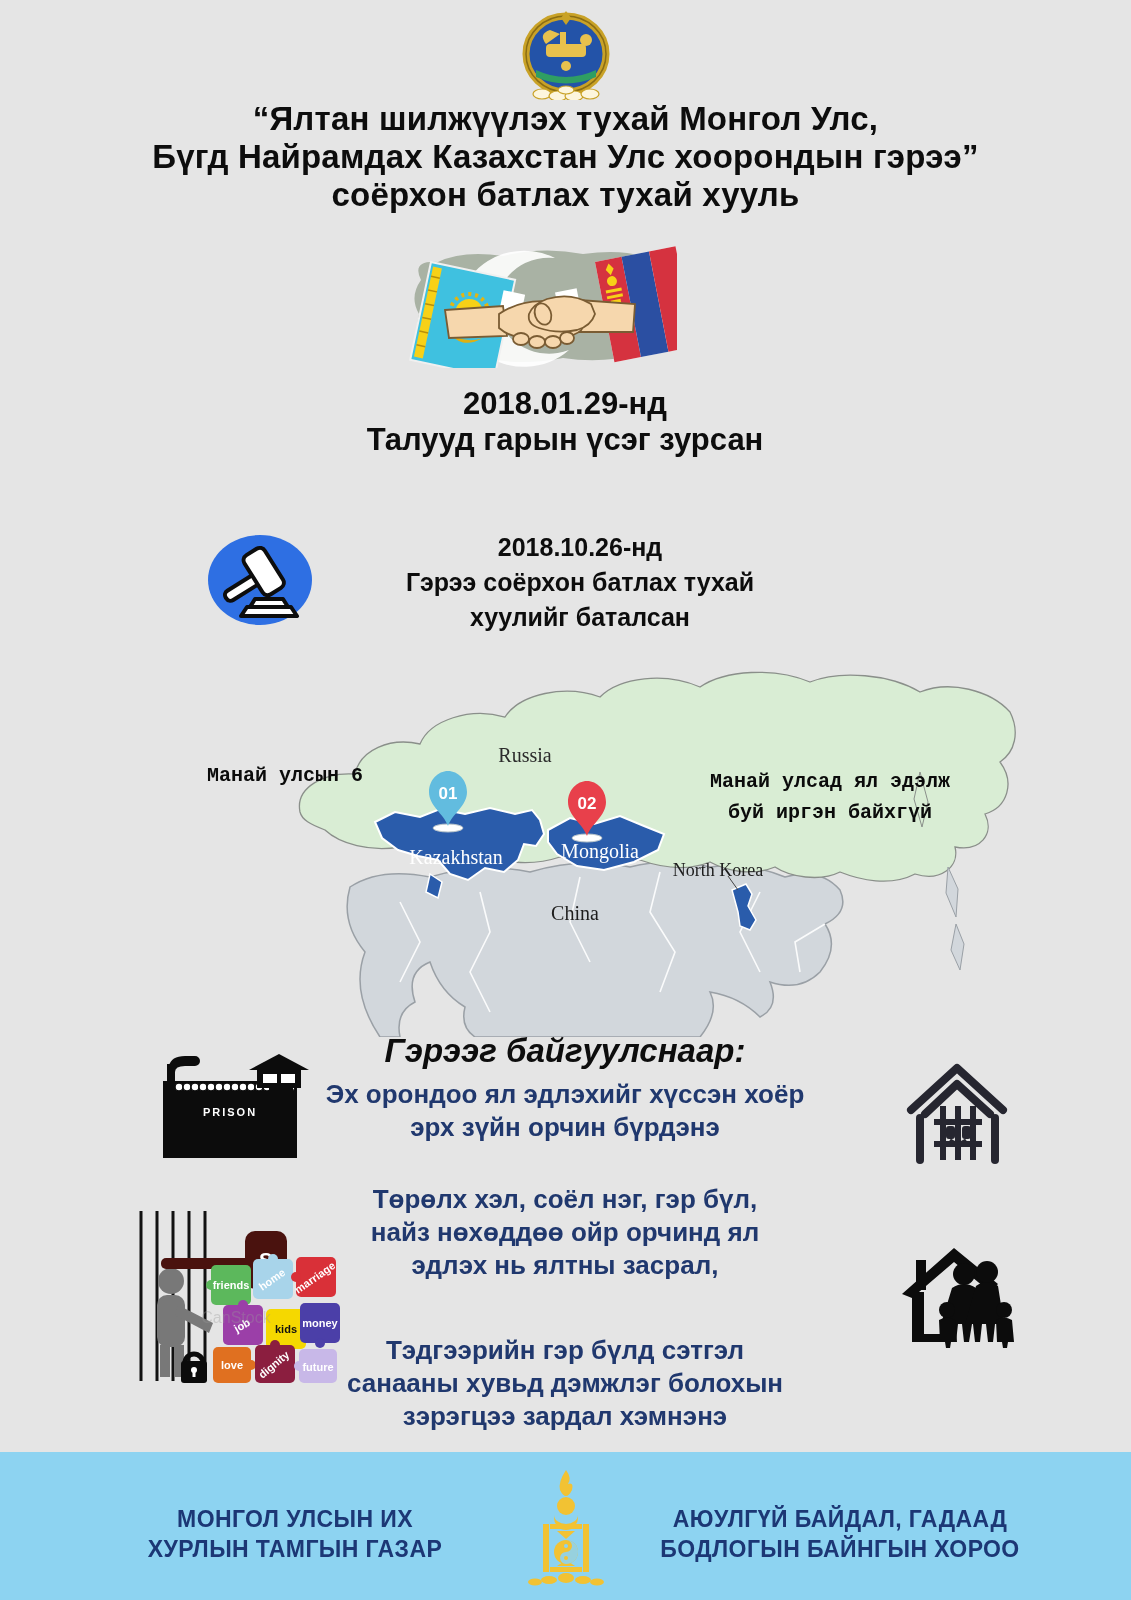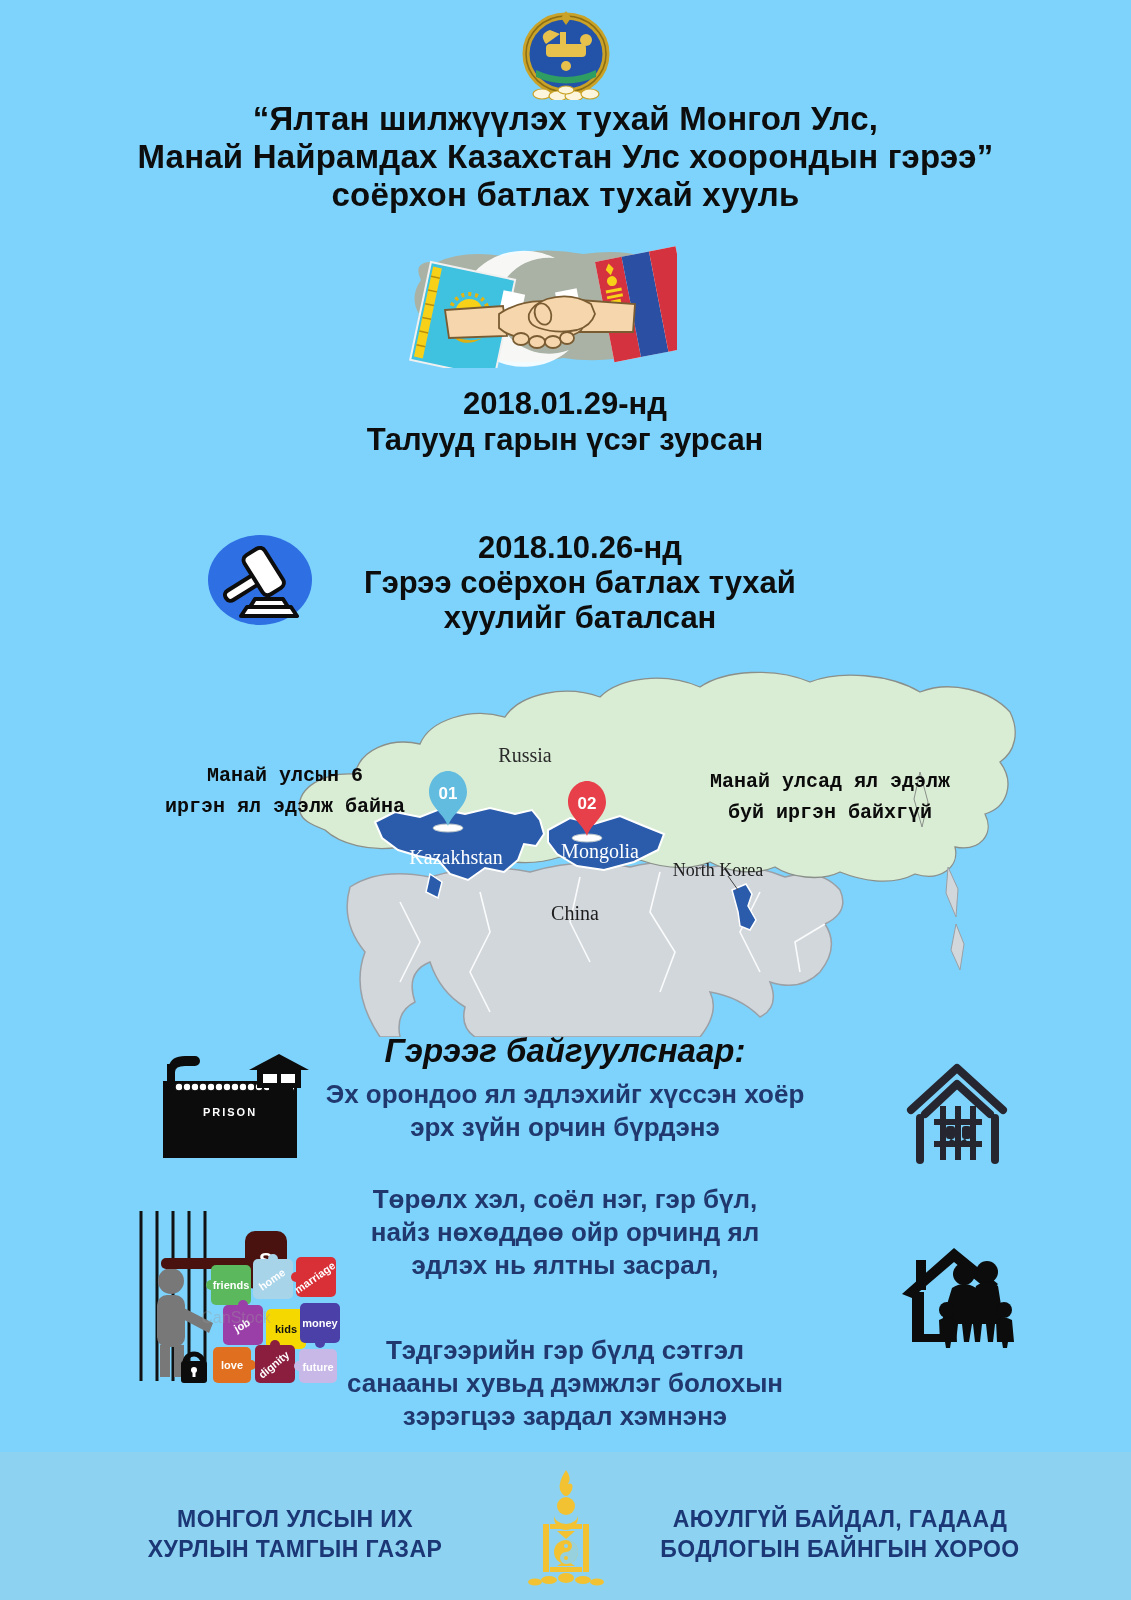--- a/index.html
+++ b/index.html
@@ -1,22 +1,22 @@
 <!DOCTYPE html>
 <html style="--accent-blue: #2e6fe3; --navy-text: #20386e; --footer-bg: #8dd3f1; --footer-text: #1c3775; --map-green: #d9edd4; --map-gray: #d2d7dc; --map-blue: #2a5cab; --pin-blue: #62bcdf; --pin-red: #e8404b; --kz-flag: #3fc1e0; --mn-red: #d5323f; --mn-blue: #2b4fa2; --flag-gold: #f7d117; --hs-bg: #a9b2a4; --skin: #f6d7ad; --gold: #f2c233; --pz-friends: #5cb85c; --pz-home: #a8d4ea; --pz-marriage: #d93038; --pz-job: #9b3fa8; --pz-kids: #f5d800; --pz-money: #4b3fa8; --pz-love: #e07020; --pz-dignity: #8b1e3f; --pz-future: #c8b8e8;"><head>
 <meta charset="utf-8">
 <style>
   html,body{margin:0;padding:0;background:#ffffff;}
-  #canvas{position:relative;width:1131px;height:1600px;margin:0 auto;background:#7dd3fc;
+  #canvas{position:relative;width:1131px;height:1600px;margin:0 auto;background:#e5e5e5;
           font-family:"Liberation Sans",sans-serif;overflow:hidden;}
   .abs{position:absolute;}
   .ctr{text-align:center;}
   .title-line{font-size:33px;font-weight:bold;color:#0d0d0d;line-height:38px;letter-spacing:.2px;}
   .big-date{font-size:31px;font-weight:bold;color:#0d0d0d;line-height:36px;}
-  .ratif-line{font-size:31px;font-weight:bold;color:#0d0d0d;line-height:35px;}
+  .ratif-line{font-size:25px;font-weight:bold;color:#0d0d0d;line-height:35px;}
   .map-label{font-size:20px;font-weight:bold;color:#0b0b0b;line-height:31px;font-family:Liberation Mono, monospace;}
   .benefits-heading{font-size:33px;font-weight:bold;color:#0d0d0d;font-style:italic;}
   .benefit-line{font-size:26px;font-weight:bold;color:var(--navy-text,#20386e);line-height:33px;}
   .footer-band{background:var(--footer-bg,#8dd3f1);}
   .footer-line{font-size:23px;font-weight:bold;color:var(--footer-text,#1c3775);line-height:30px;letter-spacing:.4px;}
   svg text{font-family:"Liberation Sans",sans-serif;}
   .serif-label{font-family:"Liberation Serif",serif;}
 </style>
 </head>
 <body>
@@ -37,21 +37,21 @@
       <ellipse cx="40" cy="84" rx="9" ry="5"></ellipse>
         <ellipse cx="56" cy="86" rx="9" ry="5"></ellipse>
       <ellipse cx="72" cy="86" rx="9" ry="5"></ellipse>
         <ellipse cx="88" cy="84" rx="9" ry="5"></ellipse>
       <ellipse cx="64" cy="80" rx="8" ry="4"></ellipse>
     </g>
   </svg>
 
   <div class="abs ctr" style="left:40px;top:100px;width:1051px">
     <div class="title-line">“Ялтан шилжүүлэх тухай Монгол Улс,</div>
-    <div class="title-line">Манай Найрамдах Казахстан Улс хоорондын гэрээ”</div>
+    <div class="title-line">Бүгд Найрамдах Казахстан Улс хоорондын гэрээ”</div>
     <div class="title-line">соёрхон батлах тухай хууль</div>
   </div>
 
   <svg class="abs" style="left:403px;top:242px" width="274" height="126" viewBox="0 0 274 126">
     <path d="M18,38 Q8,18 35,20 Q60,8 100,14 Q140,4 180,12 Q225,6 248,18 Q268,24 262,45 Q270,70 256,92 Q262,110 235,112 Q200,122 160,116 Q120,124 80,116 Q40,120 28,104 Q10,96 16,72 Q6,55 18,38 Z" style="fill:var(--hs-bg)"></path>
     <path d="M152,16 A52,48 0 1 0 166,108 A64,58 0 1 1 152,16 Z" fill="#ffffff" opacity="0.9"></path>
     <g transform="translate(28,20) rotate(12)">
       <rect x="0" y="0" width="86" height="100" style="fill:var(--kz-flag)" stroke="#f0f0f0" stroke-width="2"></rect>
       <rect x="3" y="4" width="9" height="92" style="fill:var(--flag-gold)"></rect>
       <g stroke="#b98f0b" stroke-width="1.5">
@@ -159,21 +159,20 @@
     </g>
     <g transform="translate(307,140)">
       <ellipse cx="0" cy="36" rx="15" ry="4" fill="#ffffff" stroke="#b9c4c9" stroke-width="1"></ellipse>
       <path d="M0,34 C-4,22 -19,14 -19,0 C-19,-12 -10,-21 0,-21 C10,-21 19,-12 19,0 C19,14 4,22 0,34 Z" style="fill:var(--pin-red)"></path>
       <text x="0" y="7" font-size="17" font-weight="bold" fill="#ffffff" text-anchor="middle">02</text>
     </g>
   </svg>
 
   <div class="abs ctr" style="left:140px;top:760px;width:290px">
     <div class="map-label">Манай улсын 6</div>
-    <div class="map-label">иргэн ял эдэлж байна</div>
   </div>
   <div class="abs ctr" style="left:660px;top:766px;width:340px">
     <div class="map-label">Манай улсад ял эдэлж</div>
     <div class="map-label">буй иргэн байхгүй</div>
   </div>
 
   <div class="abs ctr benefits-heading" style="left:265px;top:1032px;width:600px">Гэрээг байгуулснаар:</div>
 
   <svg class="abs" style="left:145px;top:1050px" width="170" height="112" viewBox="0 0 170 112">
     <rect x="18" y="31" width="134" height="13" fill="#0c0c0c"></rect>

